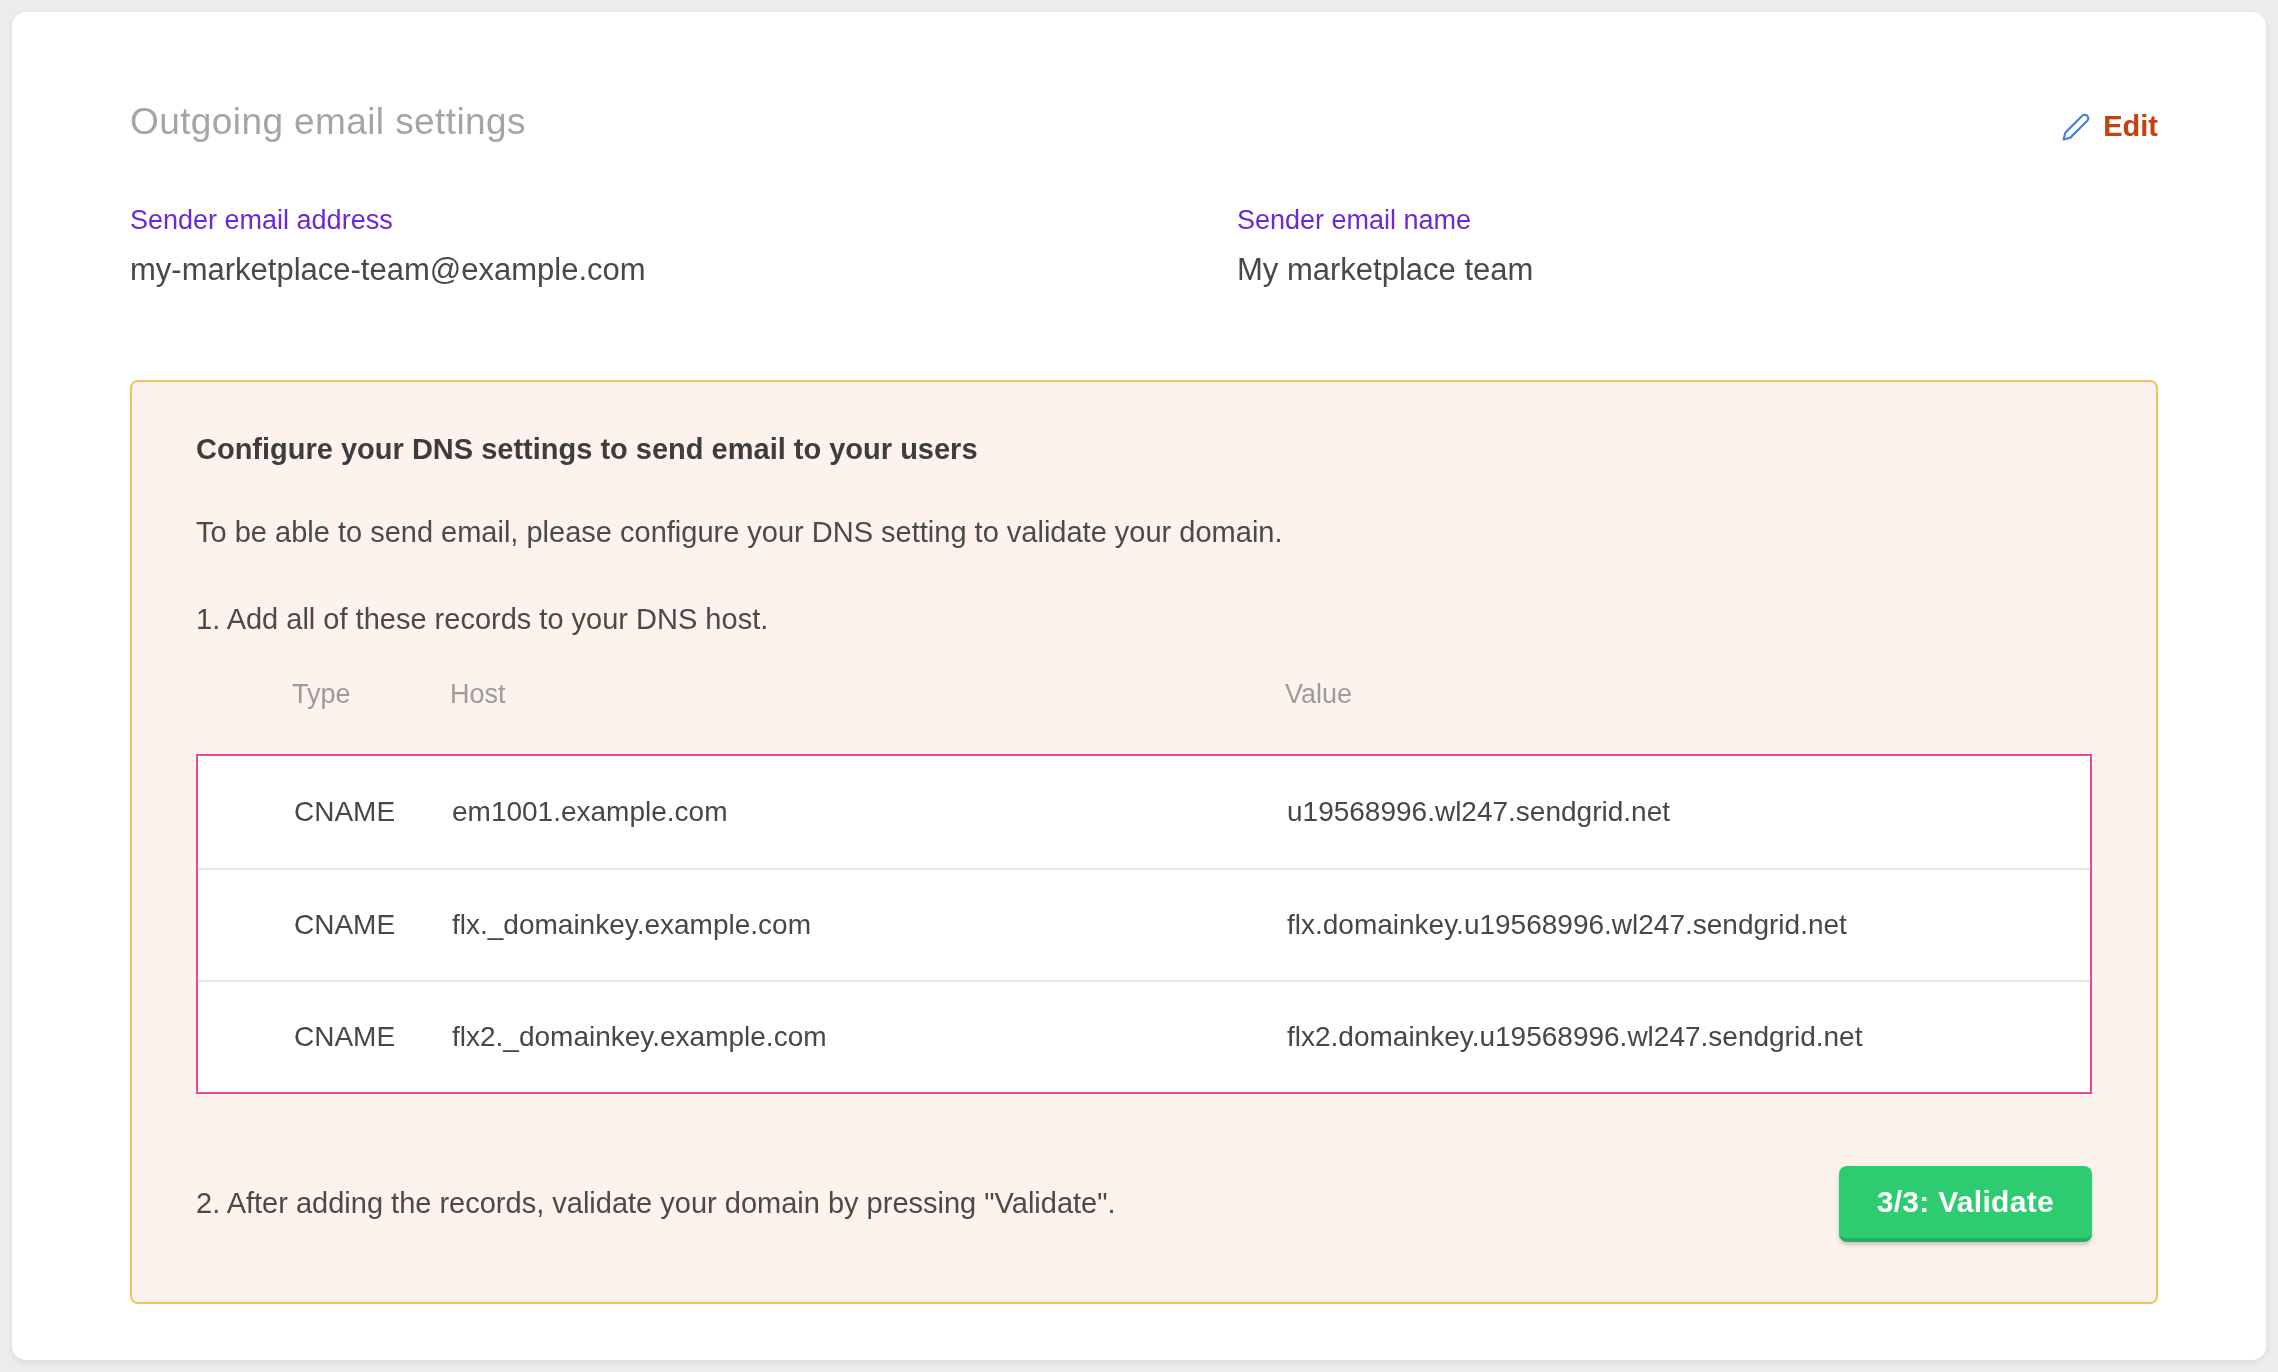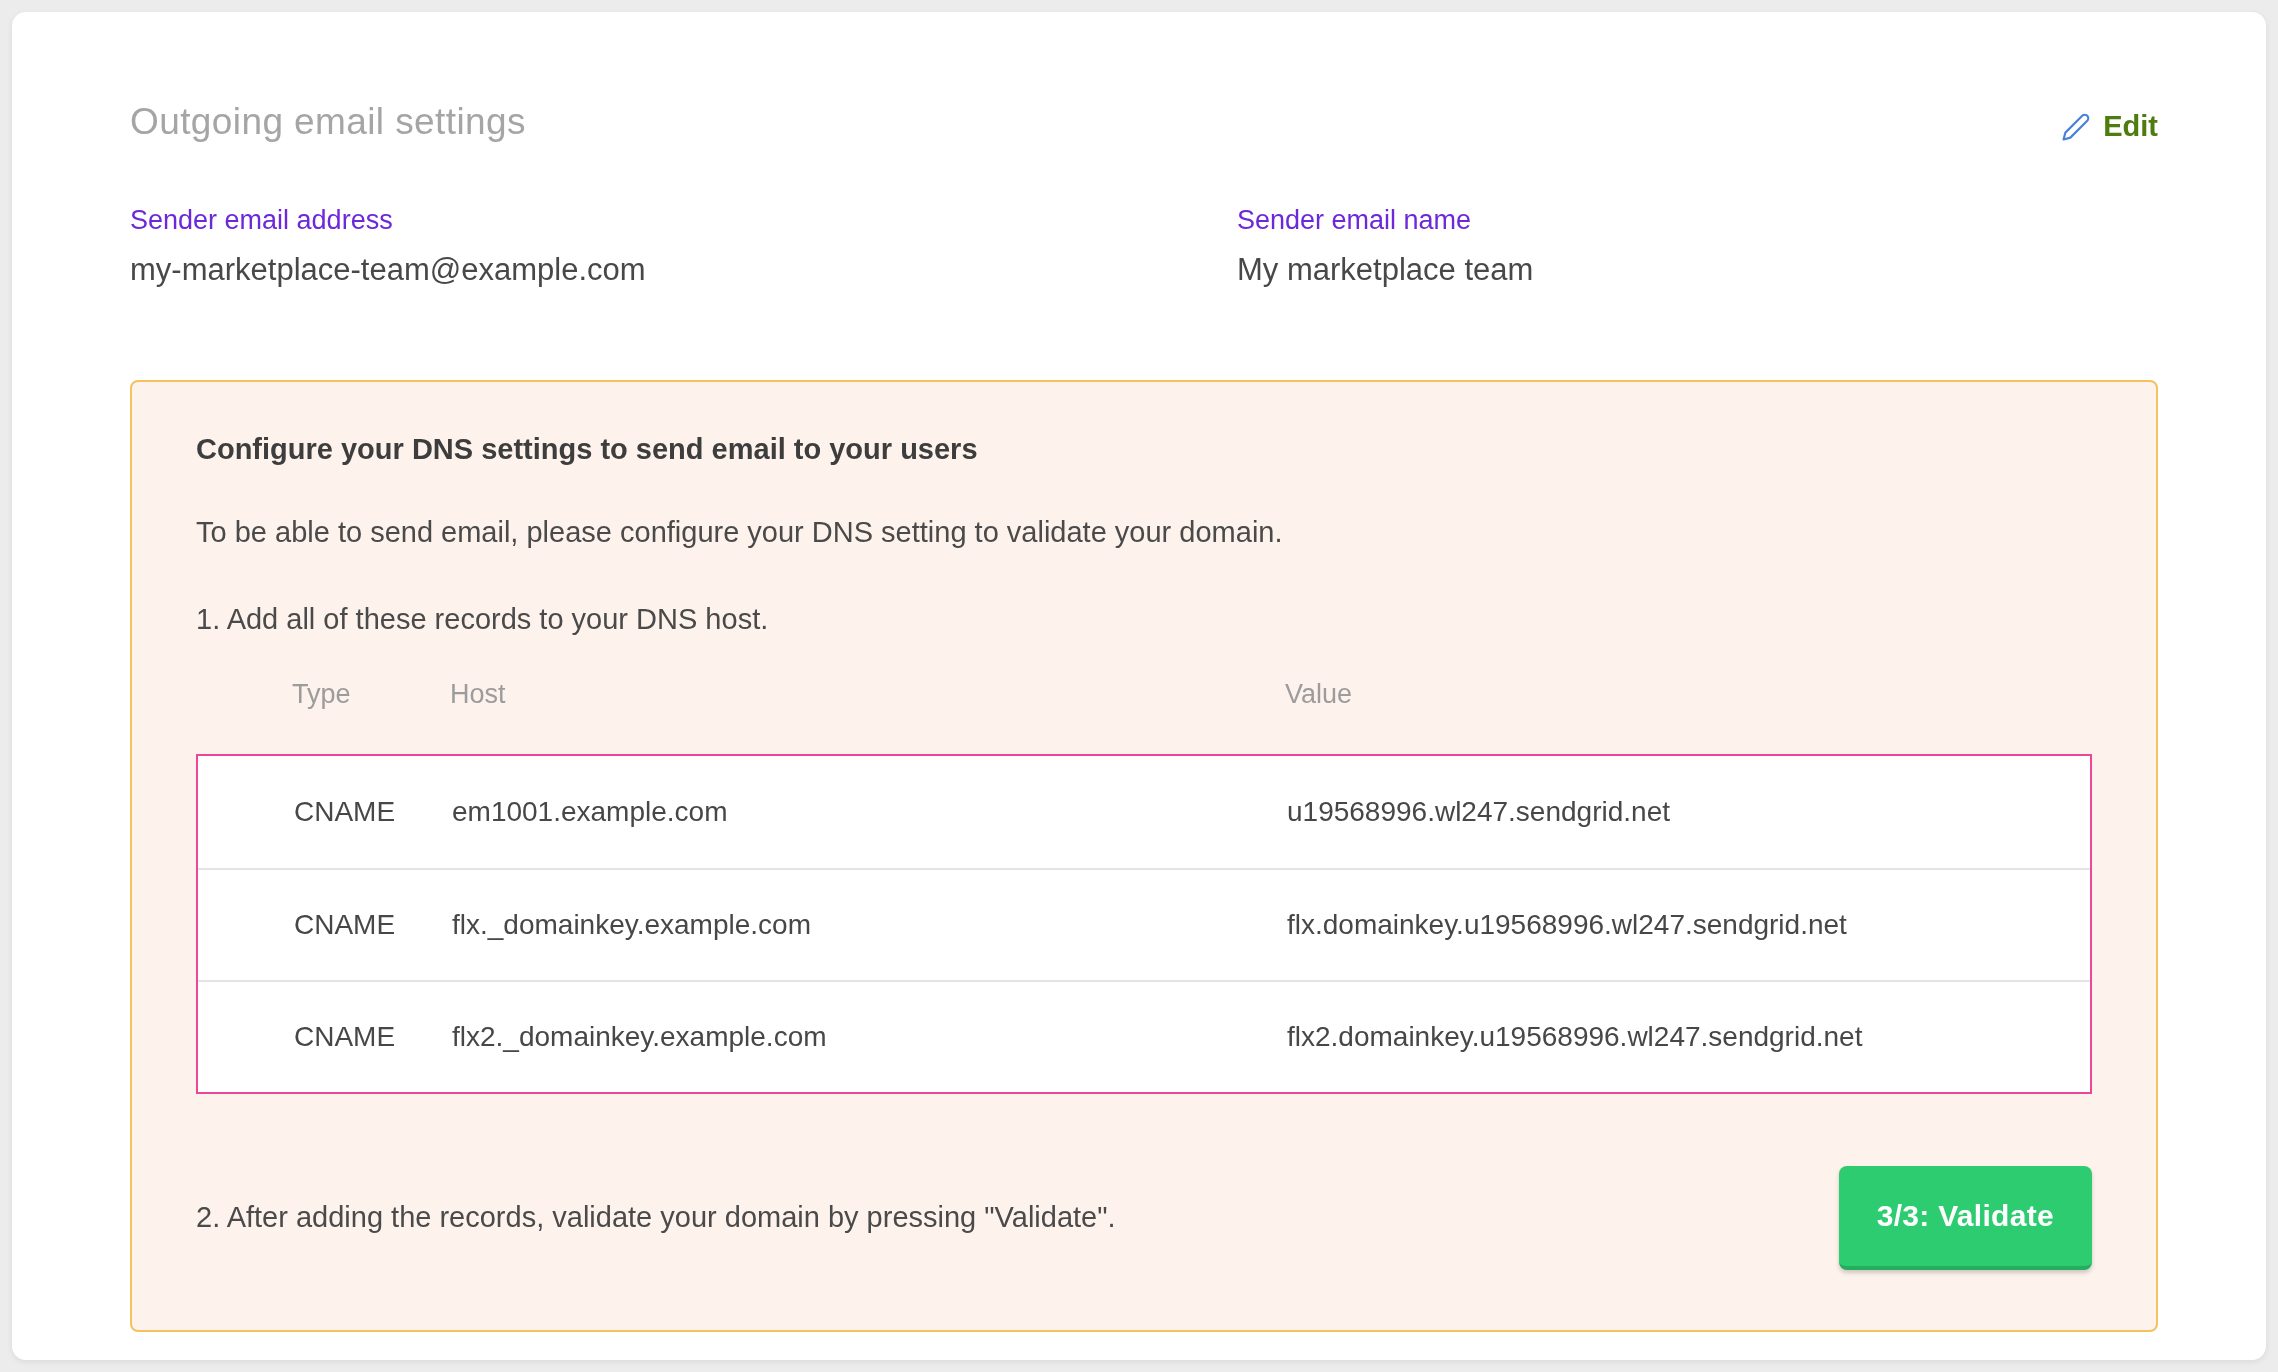--- a/index.html
+++ b/index.html
@@ -27,21 +27,21 @@
     font-size: 37px;
     font-weight: 400;
     letter-spacing: 0.4px;
     color: #a5a5a5;
     line-height: 1.2;
   }
   .edit-link {
     display: flex;
     align-items: center;
     gap: 12px;
-    color: #4d7c0f;
+    color: #c2410c;
     font-size: 29px;
     font-weight: 600;
     margin-top: 10px;
     cursor: pointer;
     text-decoration: none;
   }
   .edit-link svg { display: block; }
   .sender-grid {
     display: grid;
     grid-template-columns: 1107px 1fr;
@@ -111,21 +111,21 @@
     margin-top: 72px;
     display: flex;
     justify-content: space-between;
     align-items: center;
   }
   .dns-step2 {
     font-size: 29px;
     color: #4a4a4a;
   }
   .validate-button {
-    height: 104px;
+    height: 76px;
     padding: 0 38px;
     background: #2ecc71;
     color: #ffffff;
     font-family: "Liberation Sans", sans-serif;
     font-size: 30px;
     font-weight: bold;
     border: none;
     border-bottom: 4px solid #25ad5e;
     border-radius: 8px;
     box-shadow: 0 3px 4px rgba(0,0,0,0.18);

